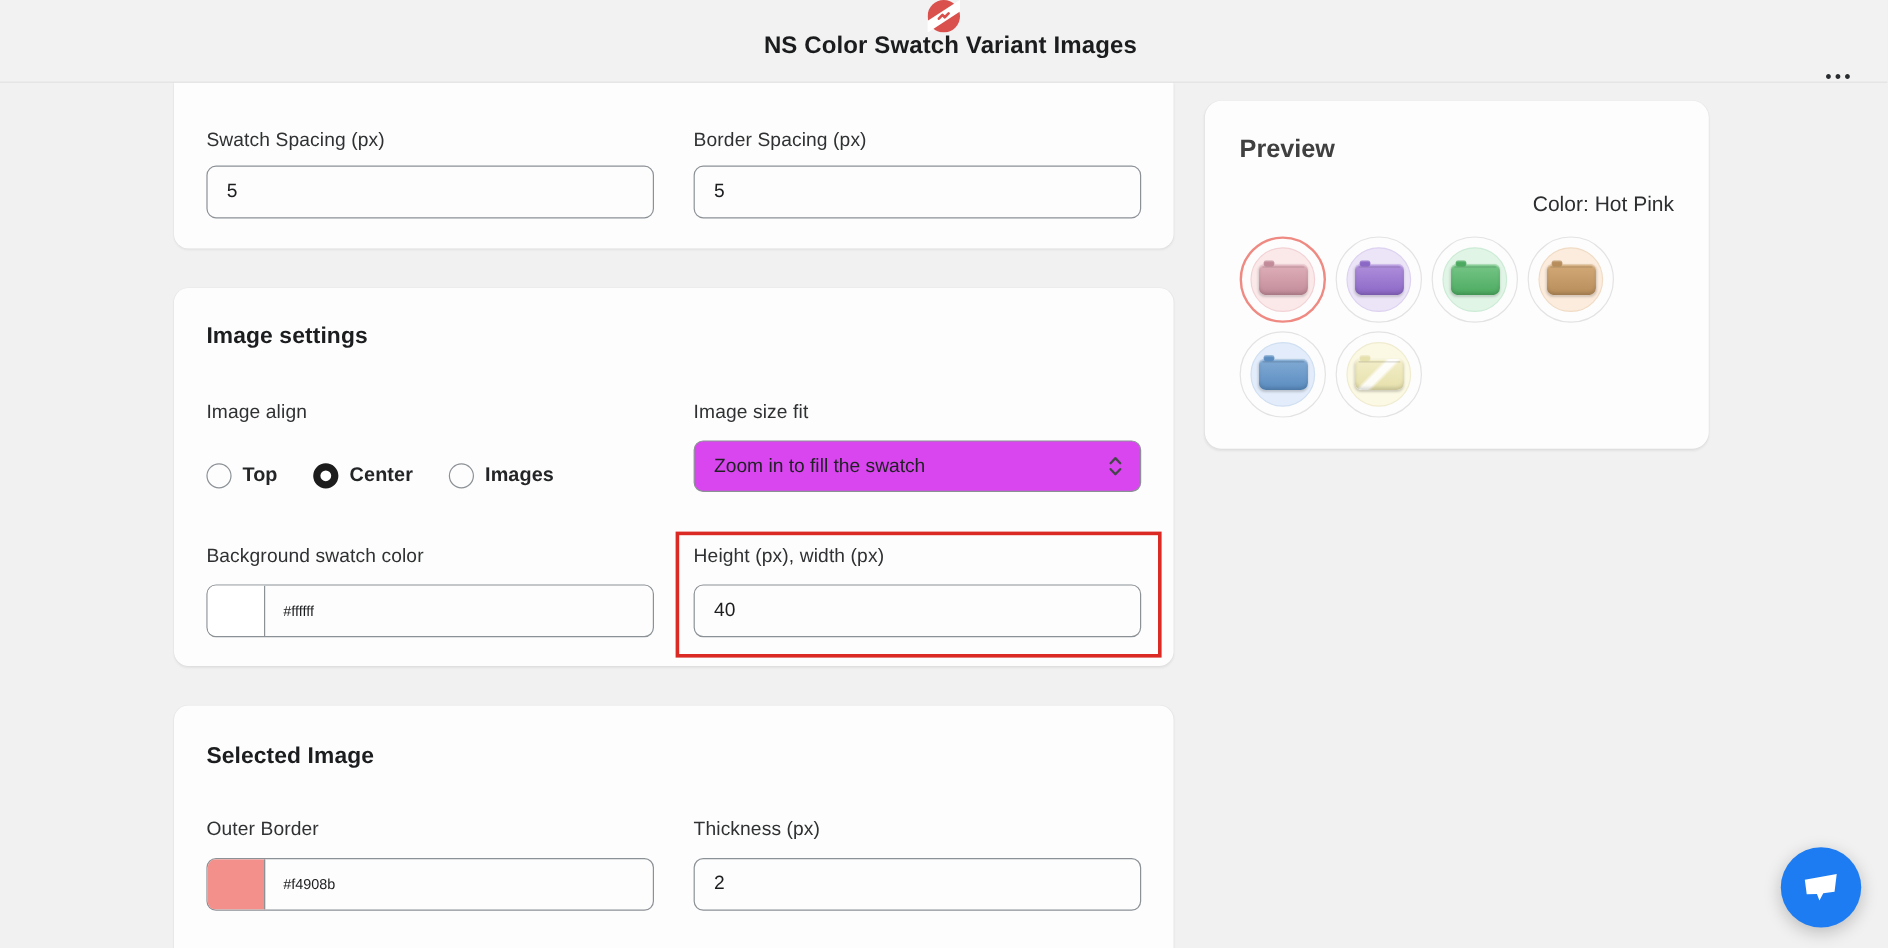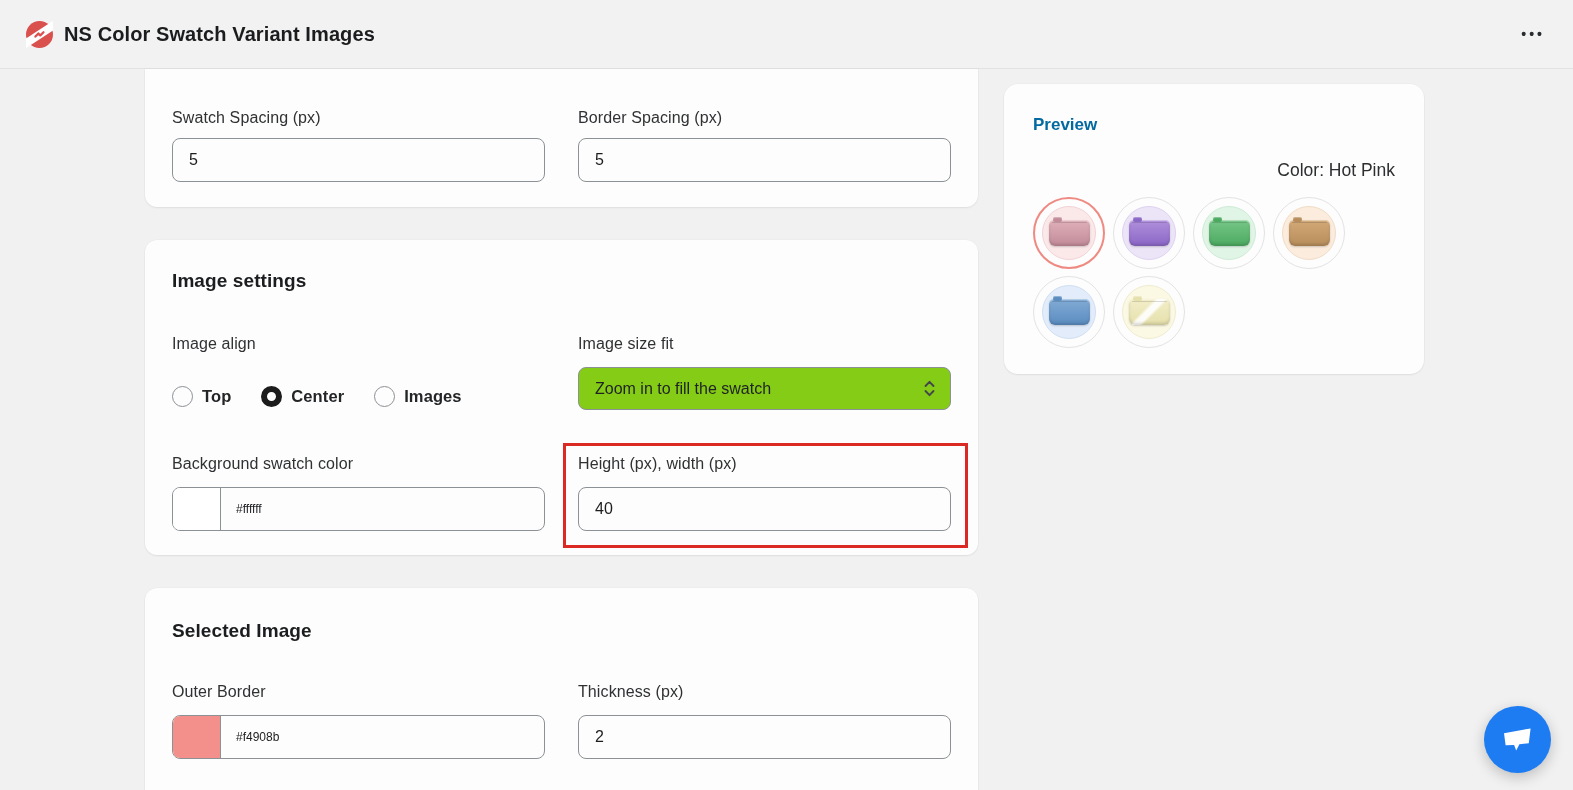--- a/index.html
+++ b/index.html
@@ -10,21 +10,21 @@
     color:#2f3133;
     -webkit-font-smoothing:antialiased;
   }
   .viewport{position:relative;width:1573px;height:790px;overflow:hidden;}
 
   
   .topbar{
     position:absolute;left:0;top:0;width:100%;height:69px;
     box-sizing:border-box;
     background:#f2f2f2;border-bottom:1px solid #e2e2e2;
-    display:flex;align-items:center;padding:0 26px;
+    display:flex;align-items:center;padding:0 26px;flex-direction:column;
   }
   .logo{width:27px;height:27px;flex:0 0 auto;display:block;}
   .topbar-title{
     margin-left:11px;font-size:20px;font-weight:700;color:#1a1c1d;letter-spacing:.1px;
   }
   .topbar-menu{
     margin-left:auto;cursor:pointer;padding:6px 2px;
     font-size:14px;font-weight:700;letter-spacing:3px;color:#2a2d2f;line-height:1;
     user-select:none;
   }
@@ -63,21 +63,21 @@
   .tinput{
     box-sizing:border-box;display:block;width:373px;height:44px;
     border:1px solid #8c9196;border-radius:8px;background:#fdfdfd;
     padding:0 16px;font-family:"Liberation Sans",sans-serif;
     font-size:16px;color:#1c1d1f;outline:none;
   }
 
   
   .select{
     box-sizing:border-box;width:373px;height:43px;
-    border:1px solid #8c9196;border-radius:8px;background:#84cc16;
+    border:1px solid #8c9196;border-radius:8px;background:#d946ef;
     display:flex;align-items:center;padding:0 14px 0 16px;cursor:pointer;
   }
   .select-text{flex:1;font-size:16px;font-weight:500;color:#1f2123;}
   .select-caret{flex:0 0 auto;display:block;color:#44474a;}
 
   
   .radio-row{display:flex;align-items:center;gap:30px;margin-top:31px;height:22px;}
   .radio-item{display:flex;align-items:center;gap:9px;cursor:pointer;}
   .radio{
     box-sizing:border-box;width:21px;height:21px;border-radius:50%;
@@ -101,21 +101,21 @@
 
   
   .field--highlighted{position:relative;}
   .highlight-box{
     position:absolute;left:-15px;right:-17px;top:-10px;bottom:-17px;
     border:3px solid #da2a23;pointer-events:none;z-index:5;
   }
 
   
   .card-preview{padding:28px 29px 26px;border-radius:14px;}
-  .preview-heading{margin:0;font-size:17px;line-height:26px;font-weight:700;color:#0369a1;}
+  .preview-heading{margin:0;font-size:21px;line-height:26px;font-weight:700;color:#404040;}
   .preview-color-label{margin-top:21px;font-size:17.5px;line-height:23px;font-weight:500;color:#2c2e30;text-align:right;}
   .swatch-grid{margin-top:15px;display:flex;flex-wrap:wrap;gap:7px 8px;width:320px;}
 
   .swatch{
     box-sizing:border-box;width:72px;height:72px;border-radius:50%;
     border:1px solid #e3e3e3;background:transparent;
     display:flex;align-items:center;justify-content:center;cursor:pointer;
   }
   .swatch--selected{border:2px solid var(--ring, #f4908b);}
   .swatch-inner{

